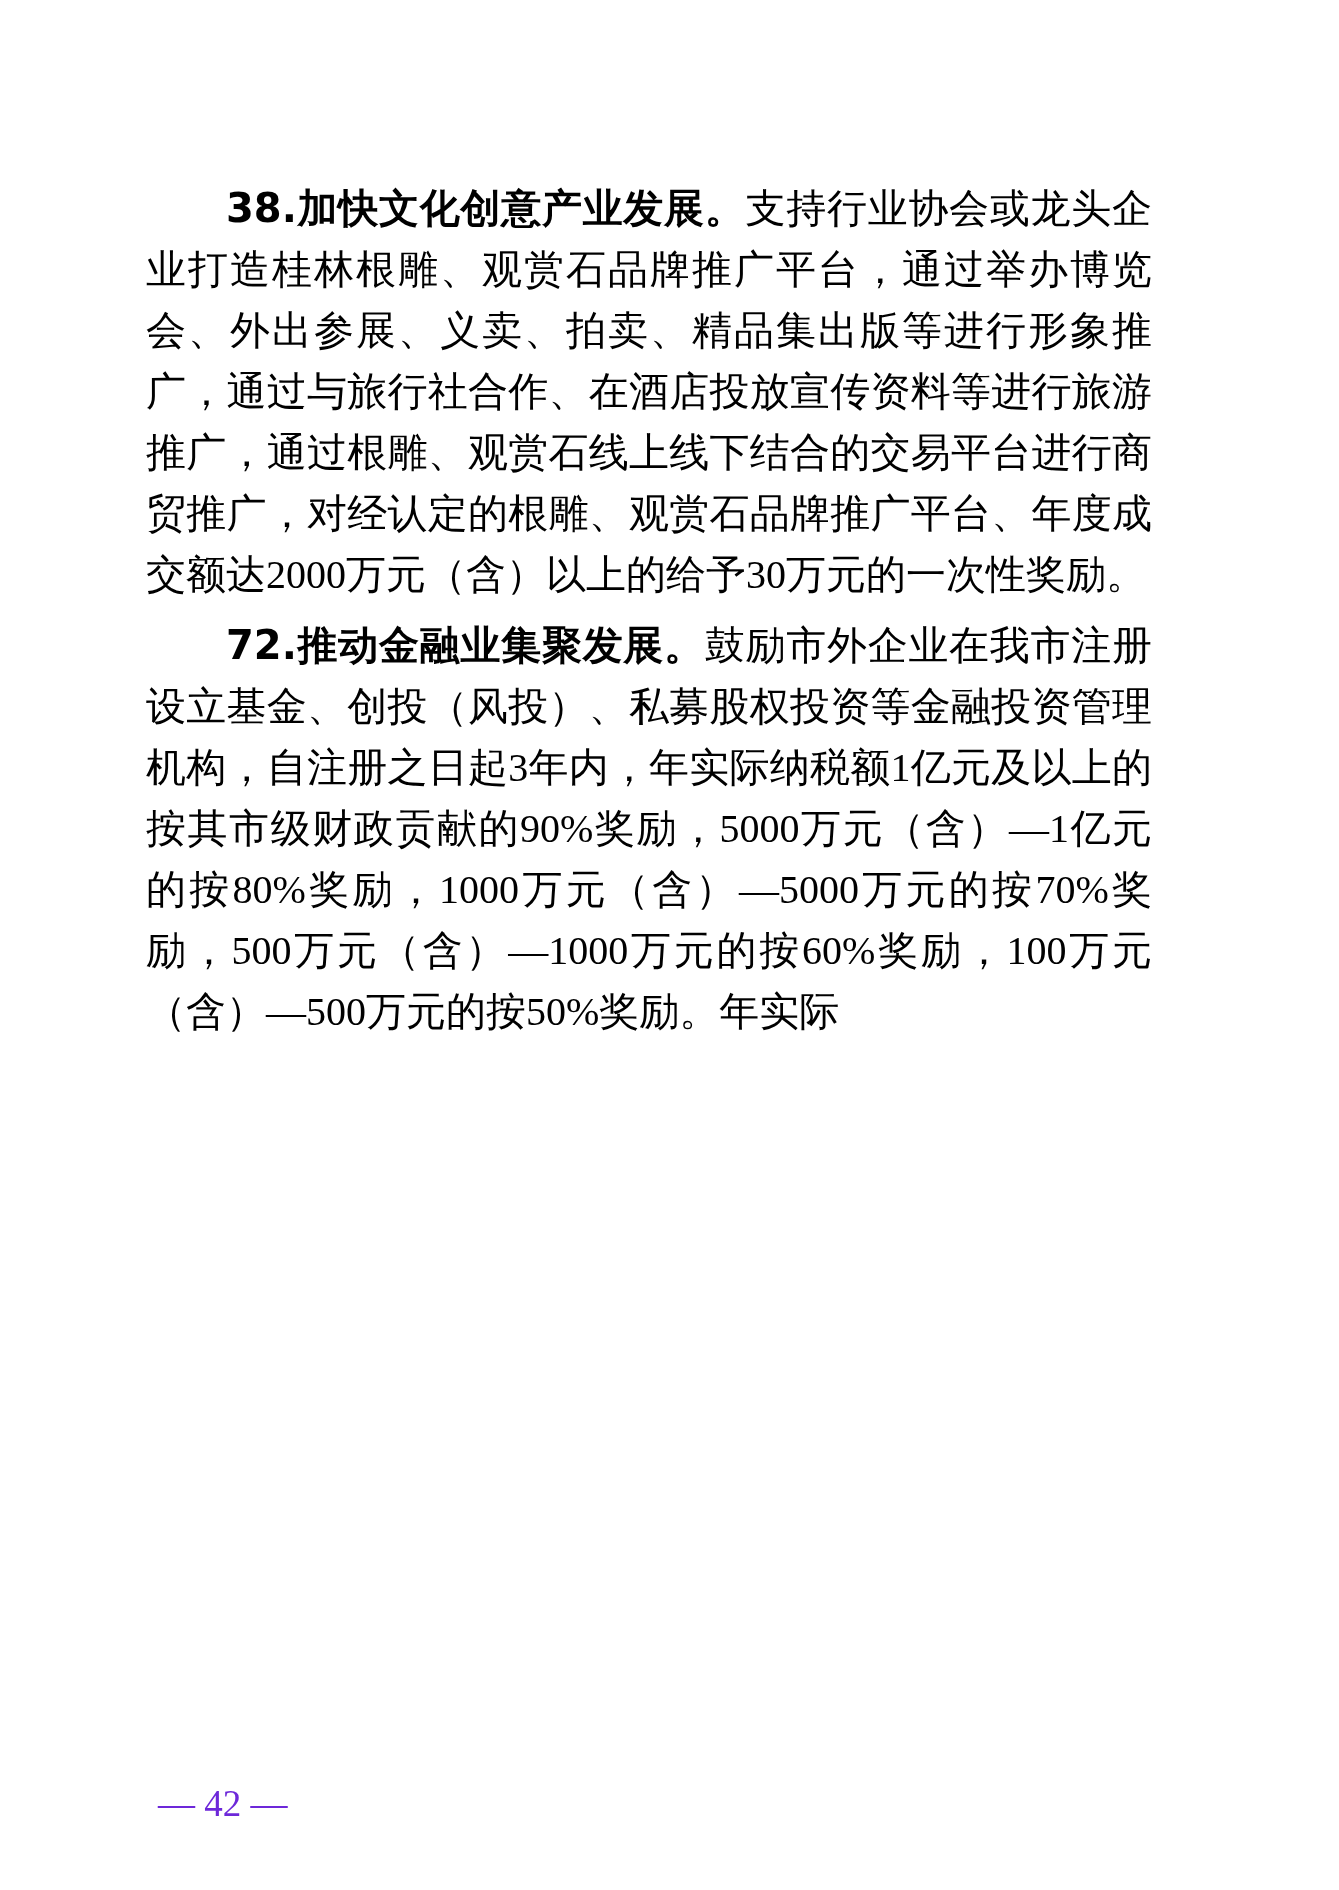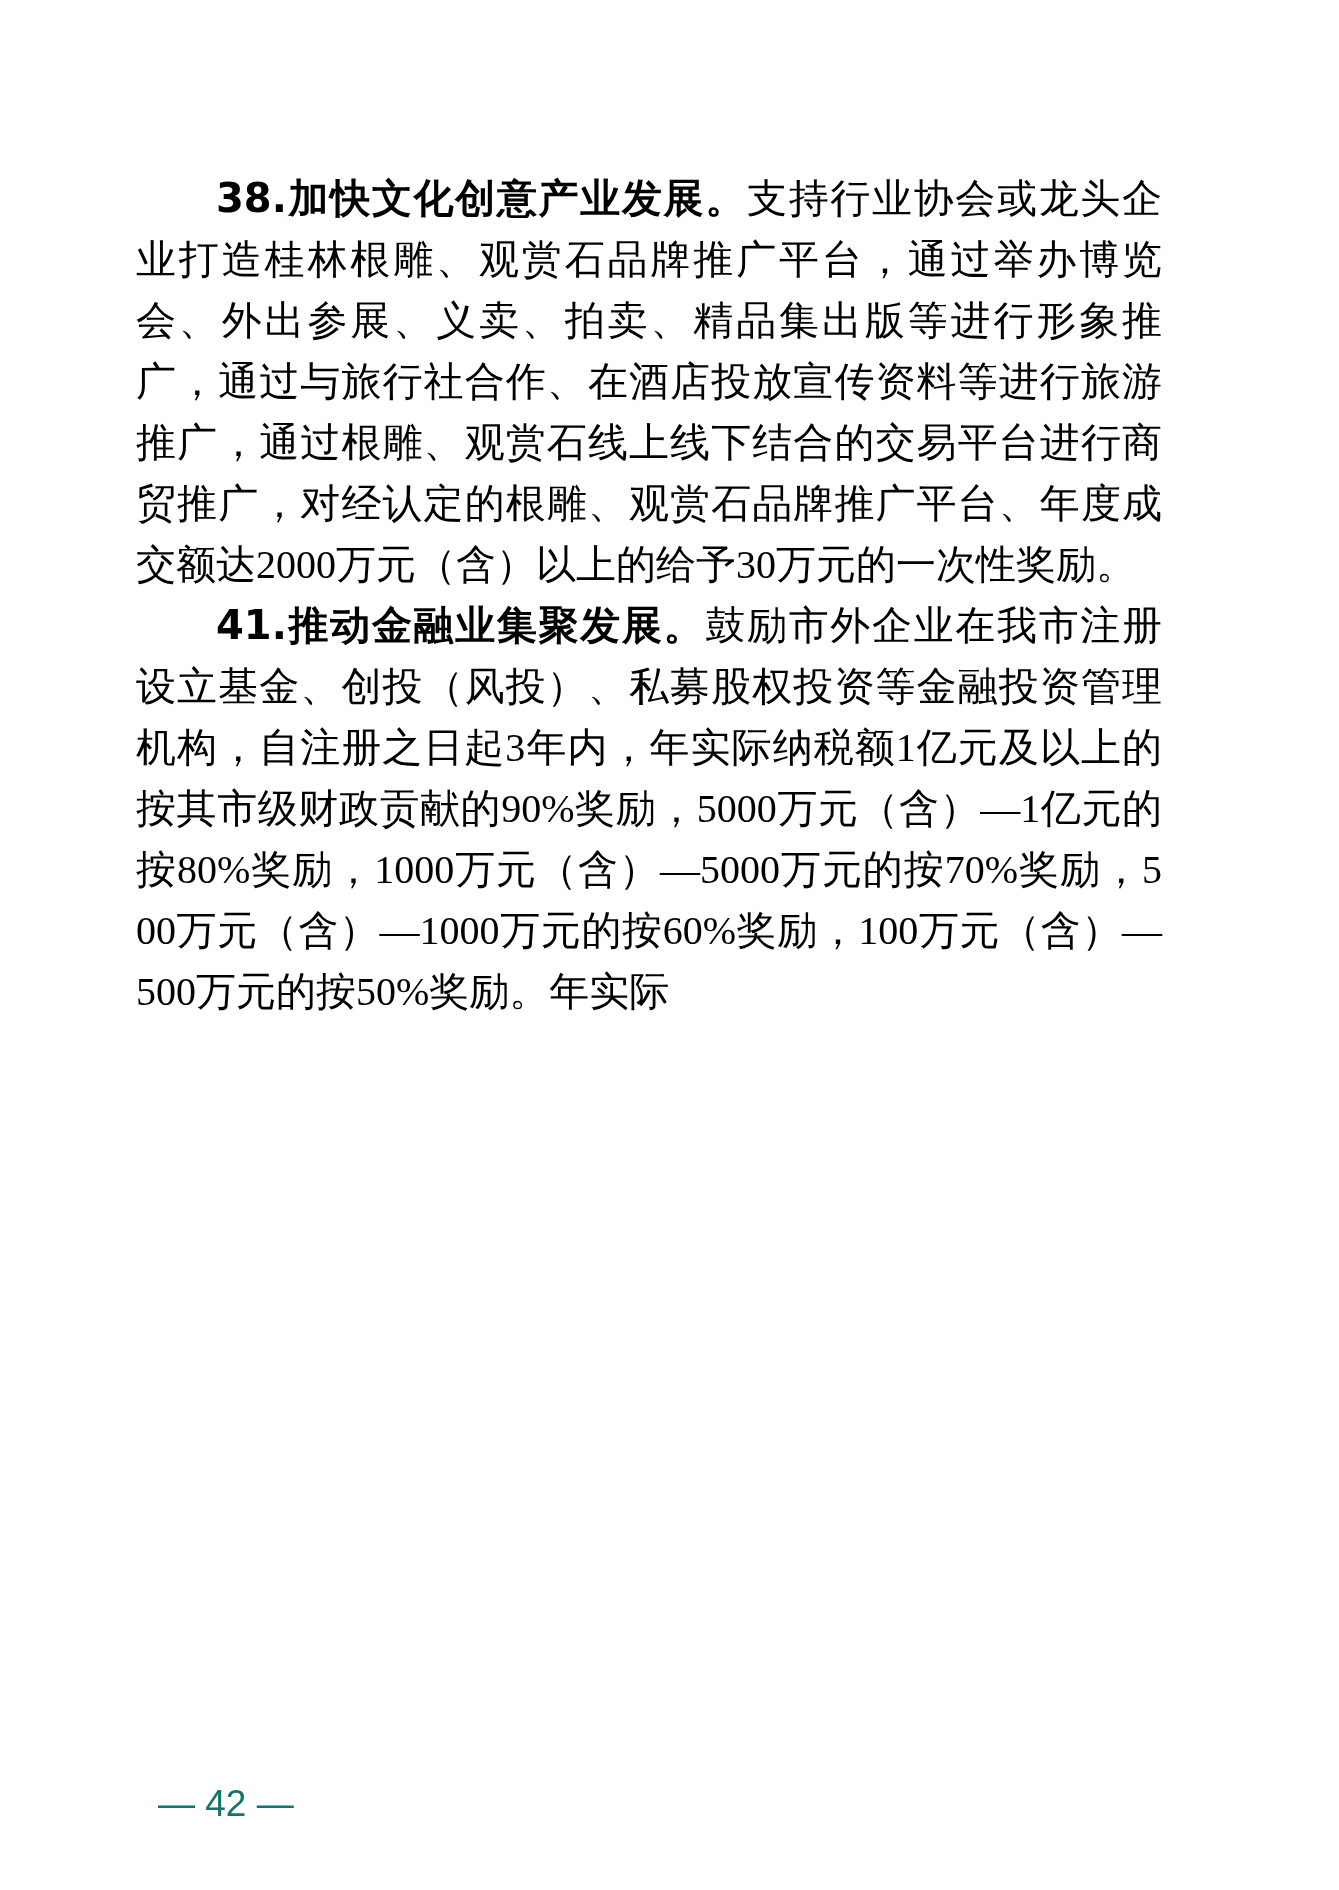--- a/index.html
+++ b/index.html
@@ -16,21 +16,21 @@
     overflow: hidden;
     font-family: "Liberation Serif", "DejaVu Serif", serif;
   }
   .content {
     position: absolute;
     left: 136px;
     top: 168px;
     width: 1026px;
   }
   .para {
-    margin: 0;
+    margin: 10px;
     font-size: 40px;
     line-height: 61px;
     text-align: justify;
     text-justify: inter-ideograph;
     text-indent: 2em;
     word-break: break-all;
     color: #000000;
   }
   .para .lead {
     font-family: "DejaVu Sans", "Liberation Sans", sans-serif;
@@ -38,34 +38,34 @@
   }
   .para .body-text {
     font-weight: 400;
   }
   .footer {
     position: absolute;
     left: 158px;
     bottom: 68px;
     font-size: 37px;
     line-height: 1;
-    font-family: Liberation Sans, sans-serif;
-    color: #0f766e;
+    font-family: Liberation Serif, serif;
+    color: #6d28d9;
   }
 </style>
 </head>
 <body>
 
 <div class="page">
   <div class="content">
 
     <p class="para"><span class="lead">38.</span><span class="lead">加快文化创意产业发展。</span><span class="body-text">支持行业协会或龙头企业打造桂林根雕、观赏石品牌推广平台，通过举办博览会、外出参展、义卖、拍卖、精品集出版等进行形象推广，通过与旅行社合作、在酒店投放宣传资料等进行旅游推广，通过根雕、观赏石线上线下结合的交易平台进行商贸推广，对经认定的根雕、观赏石品牌推广平台、年度成交额达2000万元（含）以上的给予30万元的一次性奖励。</span></p>
 
 
 
-    <p class="para"><span class="lead">41.</span><span class="lead">推动金融业集聚发展。</span><span class="body-text">鼓励市外企业在我市注册设立基金、创投（风投）、私募股权投资等金融投资管理机构，自注册之日起3年内，年实际纳税额1亿元及以上的按其市级财政贡献的90%奖励，5000万元（含）—1亿元的按80%奖励，1000万元（含）—5000万元的按70%奖励，500万元（含）—1000万元的按60%奖励，100万元（含）—500万元的按50%奖励。年实际</span></p>
+    <p class="para"><span class="lead">72.</span><span class="lead">推动金融业集聚发展。</span><span class="body-text">鼓励市外企业在我市注册设立基金、创投（风投）、私募股权投资等金融投资管理机构，自注册之日起3年内，年实际纳税额1亿元及以上的按其市级财政贡献的90%奖励，5000万元（含）—1亿元的按80%奖励，1000万元（含）—5000万元的按70%奖励，500万元（含）—1000万元的按60%奖励，100万元（含）—500万元的按50%奖励。年实际</span></p>
 
   </div>
 
   <div class="footer">
     <span>— 42 —</span>
   </div>
 </div>
 
 </body></html>

